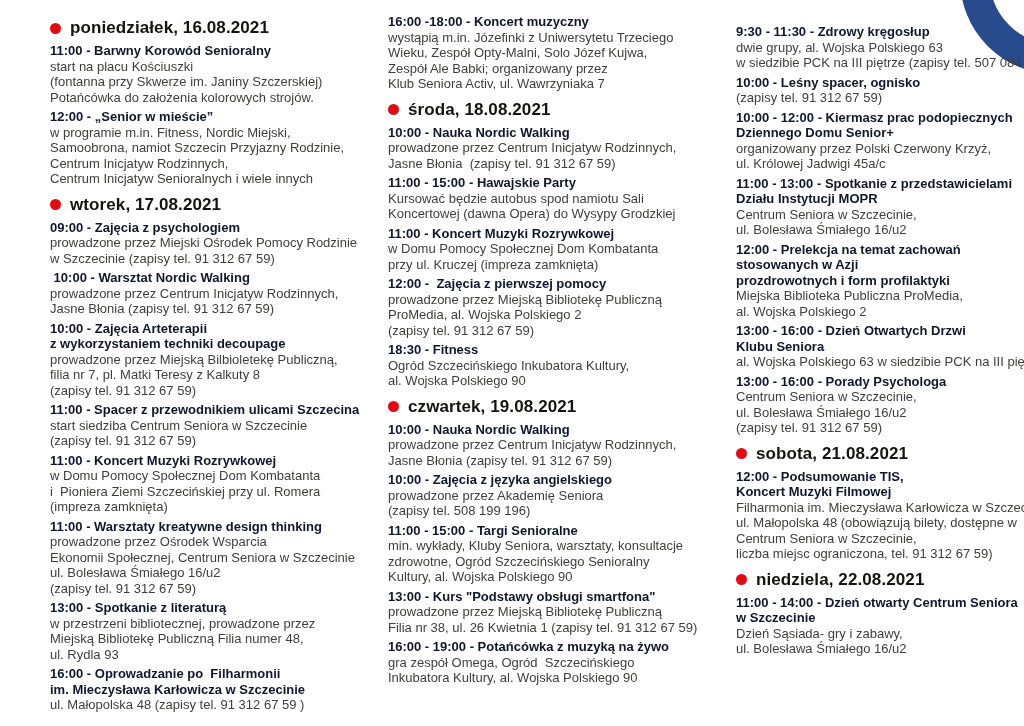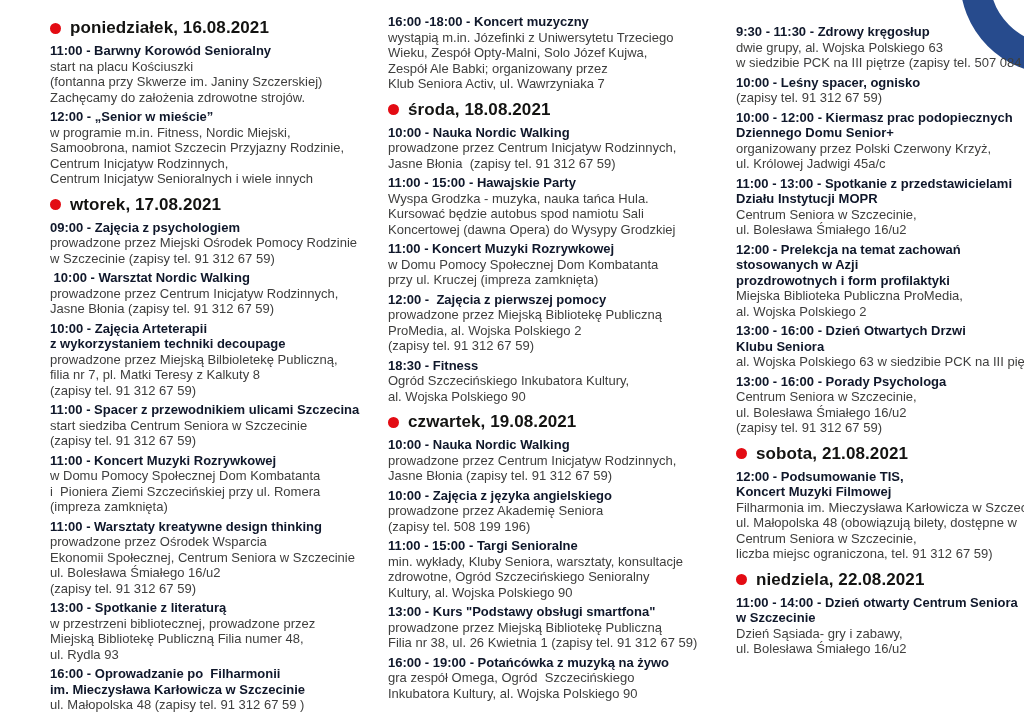--- a/index.html
+++ b/index.html
@@ -89,21 +89,21 @@
   <div class="columns" id="columns-root">
       <div class="col col-1">
         <div class="day">
           <span class="dot" style="background: rgb(227, 11, 19);"></span>
           <span class="day-label">poniedziałek, 16.08.2021</span>
         </div>
         <div class="event">
           <div class="event-title">11:00 - Barwny Korowód Senioralny</div>
           <div class="event-body">start na placu Kościuszki</div>
           <div class="event-body">(fontanna przy Skwerze im. Janiny Szczerskiej)</div>
-          <div class="event-body">Zachęcamy do założenia zdrowotne strojów.</div>
+          <div class="event-body">Potańcówka do założenia kolorowych strojów.</div>
         </div>
         <div class="event">
           <div class="event-title">12:00 - „Senior w mieście”</div>
           <div class="event-body">w programie m.in. Fitness, Nordic Miejski,</div>
           <div class="event-body">Samoobrona, namiot Szczecin Przyjazny Rodzinie,</div>
           <div class="event-body">Centrum Inicjatyw Rodzinnych,</div>
           <div class="event-body">Centrum Inicjatyw Senioralnych i wiele innych</div>
         </div>
         <div class="day">
           <span class="dot" style="background: rgb(227, 11, 19);"></span>
@@ -168,21 +168,20 @@
           <span class="dot" style="background: rgb(227, 11, 19);"></span>
           <span class="day-label">środa, 18.08.2021</span>
         </div>
         <div class="event">
           <div class="event-title">10:00 - Nauka Nordic Walking</div>
           <div class="event-body">prowadzone przez Centrum Inicjatyw Rodzinnych,</div>
           <div class="event-body">Jasne Błonia  (zapisy tel. 91 312 67 59)</div>
         </div>
         <div class="event">
           <div class="event-title">11:00 - 15:00 - Hawajskie Party</div>
-          <div class="event-body">Wyspa Grodzka - muzyka, nauka tańca Hula.</div>
           <div class="event-body">Kursować będzie autobus spod namiotu Sali</div>
           <div class="event-body">Koncertowej (dawna Opera) do Wysypy Grodzkiej</div>
         </div>
         <div class="event">
           <div class="event-title">11:00 - Koncert Muzyki Rozrywkowej</div>
           <div class="event-body">w Domu Pomocy Społecznej Dom Kombatanta</div>
           <div class="event-body">przy ul. Kruczej (impreza zamknięta)</div>
         </div>
         <div class="event">
           <div class="event-title">12:00 -  Zajęcia z pierwszej pomocy</div>

